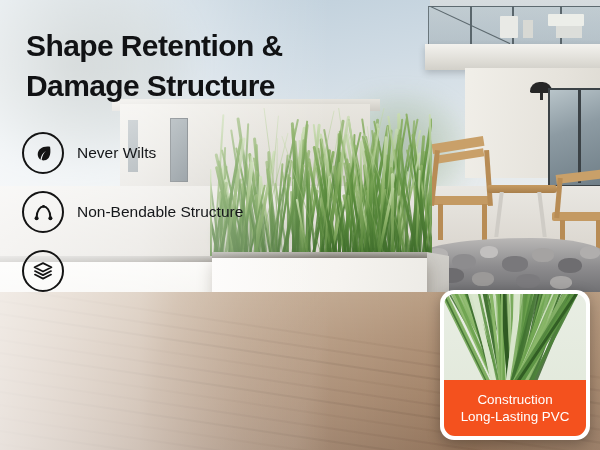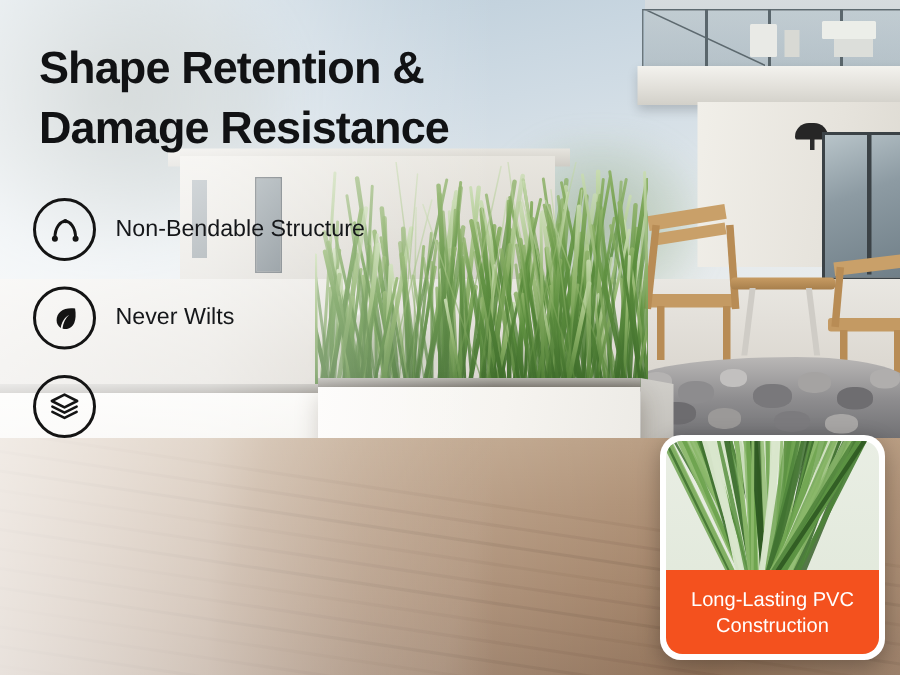--- a/index.html
+++ b/index.html
@@ -621,44 +621,44 @@
           <div class="plank" style="top: 149px; transform: rotate(8.5deg); opacity: 0.38;"></div>
         </div>
     </div>
     <div class="deck-sheen"></div>
   </div>
 
   <div class="left-wash"></div>
 
   <div class="headline">
     <span>Shape Retention &amp;</span>
-    <span>Damage Resistance</span>
+    <span>Damage Structure</span>
   </div>
 
   <div class="features">
+
+    <div class="feature">
+      <div class="feat-icon">
+        <svg width="21" height="21" viewBox="0 0 24 24" aria-hidden="true">
+          <path d="M19.5 4.2C11.5 3 5.4 6.6 5.4 13.2c0 2.6 1.3 4.7 3.2 5.9.4-4.2 2.7-8 6.4-10.2-2.8 2.5-4.6 6-5.1 10.6 1.1.4 2.3.5 3.4.3 5.1-.9 7.7-6.2 6.2-15.6z" fill="#141414"></path>
+        </svg>
+      </div>
+      <div class="feat-label">Never Wilts</div>
+    </div>
 
     <div class="feature">
       <div class="feat-icon">
         <svg width="23" height="23" viewBox="0 0 24 24" aria-hidden="true">
           <path d="M4.8 17.5 C4.8 9.4 9.0 5.8 12 5.8 C15 5.8 19.2 9.4 19.2 17.5" fill="none" stroke="#141414" stroke-width="2.1" stroke-linecap="round"></path>
           <circle cx="4.8" cy="17.9" r="2.1" fill="#141414"></circle>
           <circle cx="19.2" cy="17.9" r="2.1" fill="#141414"></circle>
           <circle cx="12" cy="5.6" r="1.5" fill="#141414"></circle>
         </svg>
       </div>
       <div class="feat-label">Non-Bendable Structure</div>
-    </div>
-
-    <div class="feature">
-      <div class="feat-icon">
-        <svg width="21" height="21" viewBox="0 0 24 24" aria-hidden="true">
-          <path d="M19.5 4.2C11.5 3 5.4 6.6 5.4 13.2c0 2.6 1.3 4.7 3.2 5.9.4-4.2 2.7-8 6.4-10.2-2.8 2.5-4.6 6-5.1 10.6 1.1.4 2.3.5 3.4.3 5.1-.9 7.7-6.2 6.2-15.6z" fill="#141414"></path>
-        </svg>
-      </div>
-      <div class="feat-label">Never Wilts</div>
     </div>
 
     <div class="feature">
       <div class="feat-icon">
         <svg width="22" height="22" viewBox="0 0 24 24" aria-hidden="true">
           <path d="M12 3.4 2.8 8 12 12.6 21.2 8z" fill="none" stroke="#141414" stroke-width="1.9" stroke-linejoin="round"></path>
           <path d="M3.2 12.1 12 16.5 20.8 12.1" fill="none" stroke="#141414" stroke-width="1.9" stroke-linecap="round" stroke-linejoin="round"></path>
           <path d="M3.2 15.9 12 20.3 20.8 15.9" fill="none" stroke="#141414" stroke-width="1.9" stroke-linecap="round" stroke-linejoin="round"></path>
         </svg>
       </div>
@@ -735,20 +735,20 @@
           <div class="cblade" style="left: 126.957px; background: rgb(139, 184, 106); width: 5.2px; height: 121.098px; transform: rotate(29.9deg); opacity: 0.8;"></div>
           <div class="cblade" style="left: 129.13px; background: rgb(139, 184, 106); width: 4.1px; height: 127.876px; transform: rotate(25.7deg); opacity: 0.88;"></div>
           <div class="cblade" style="left: 131.304px; background: rgb(47, 90, 34); width: 4px; height: 155.375px; transform: rotate(22.5deg); opacity: 0.8;"></div>
           <div class="cblade" style="left: 133.478px; background: rgb(77, 130, 57); width: 4px; height: 127.16px; transform: rotate(32deg); opacity: 0.83;"></div>
           <div class="cblade" style="left: 135.652px; background: rgb(92, 147, 67); width: 5.8px; height: 164.745px; transform: rotate(31.6deg); opacity: 0.96;"></div>
           <div class="cblade" style="left: 137.826px; background: rgb(77, 130, 57); width: 3.4px; height: 141.792px; transform: rotate(27.1deg); opacity: 0.94;"></div>
           <div class="cblade" style="left: 140px; background: rgb(47, 90, 34); width: 2.5px; height: 164.493px; transform: rotate(33.7deg); opacity: 0.93;"></div>
         </div>
       <div class="inset-badge">
         <div>
+          <div>Construction</div>
           <div>Long-Lasting PVC</div>
-          <div>Construction</div>
         </div>
       </div>
     </div>
   </div>
 
 </div>
 
 </body></html>

